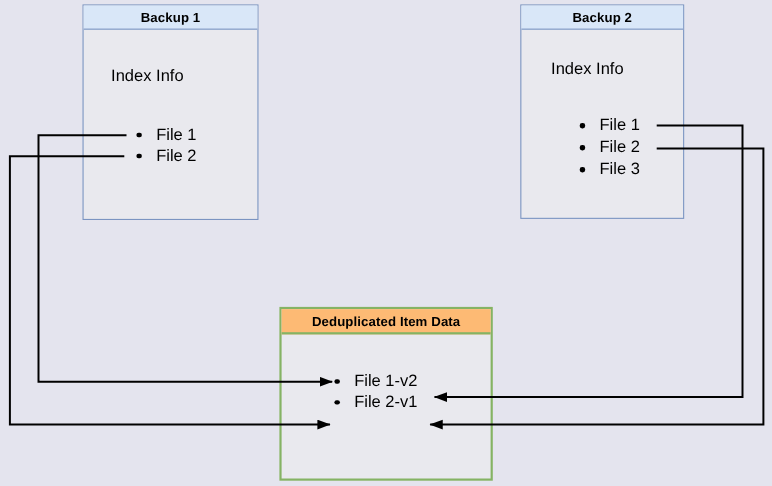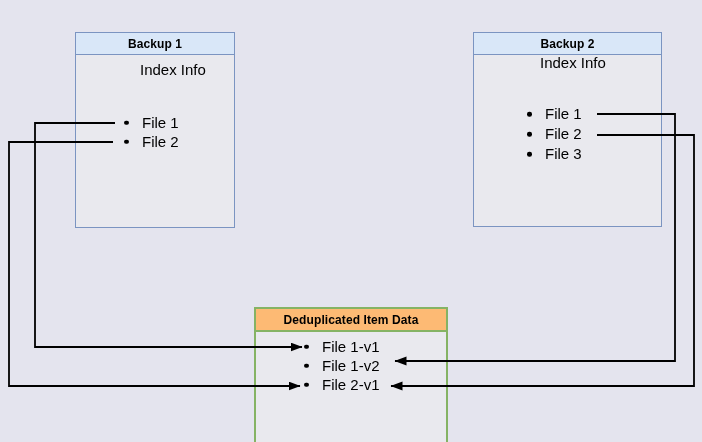--- a/index.html
+++ b/index.html
@@ -14,21 +14,20 @@
     background: #e4e4ee;
     overflow: hidden;
     color: #000;
   }
 
   
   .box {
     position: absolute;
     box-sizing: border-box;
     background: #e9e9ee;
-    margin-top: 28px;
   }
   .box.blue  { border: 1.5px solid #7b94c1; }
   .box.green { border: 2px   solid #85b364; }
 
   .box-header {
     box-sizing: border-box;
     display: flex;
     align-items: center;
     justify-content: center;
     font-size: 12px;
@@ -36,21 +35,20 @@
     letter-spacing: 0.1px;
   }
   .blue  .box-header { height: 22px; background: #d9e7f8; border-bottom: 1.5px solid #7b94c1; }
   .green .box-header { height: 23px; background: #fdba74; border-bottom: 2px   solid #85b364; }
 
   .subtitle {
     position: absolute;
     font-size: 15px;
     line-height: 18px;
     white-space: nowrap;
-    margin-left: 39px;
   }
 
   
   ul.diagram-list {
     position: absolute;
     margin: 0;
     padding: 0;
     list-style: none;
     font-size: 15px;
     white-space: nowrap;
@@ -97,41 +95,40 @@
       <span>Backup 1</span>
     </div>
   </div>
   <div class="subtitle" style="left:101px; top:61px;">Index Info</div>
   <ul class="diagram-list rows-19" style="left:124px; top:113px;">
 
   <li>File 1</li>
       <li>File 2</li>
     </ul>
 
-  <div class="box blue" style="left:473px; top:4px; width:189px; height:195px;">
+  <div class="box blue" style="left:473px; top:4px; width:149px; height:195px;">
     <div class="box-header">
       <span>Backup 2</span>
     </div>
   </div>
   <div class="subtitle" style="left:501px; top:54px;">Index Info</div>
   <ul class="diagram-list rows-20" style="left:527px; top:104px;">
 
   <li>File 1</li>
       <li>File 2</li>
       <li>File 3</li>
     </ul>
 
   <div class="box green" style="left:254px; top:279px; width:194px; height:158px;">
     <div class="box-header">
       <span>Deduplicated Item Data</span>
     </div>
   </div>
   <ul class="diagram-list rows-19" style="left:304px; top:337px;">
 
-  <li>File 1-v1</li>
       <li>File 1-v2</li>
       <li>File 2-v1</li>
     </ul>
 
   <svg id="connectors" viewBox="0 0 702 442" xmlns="http://www.w3.org/2000/svg">
     <defs>
       <marker id="arrow" markerUnits="userSpaceOnUse" markerWidth="13" markerHeight="10" refX="11.5" refY="4.5" orient="auto">
         <path d="M0,0 L12,4.5 L0,9 Z" fill="#000"></path>
       </marker>
     </defs>

